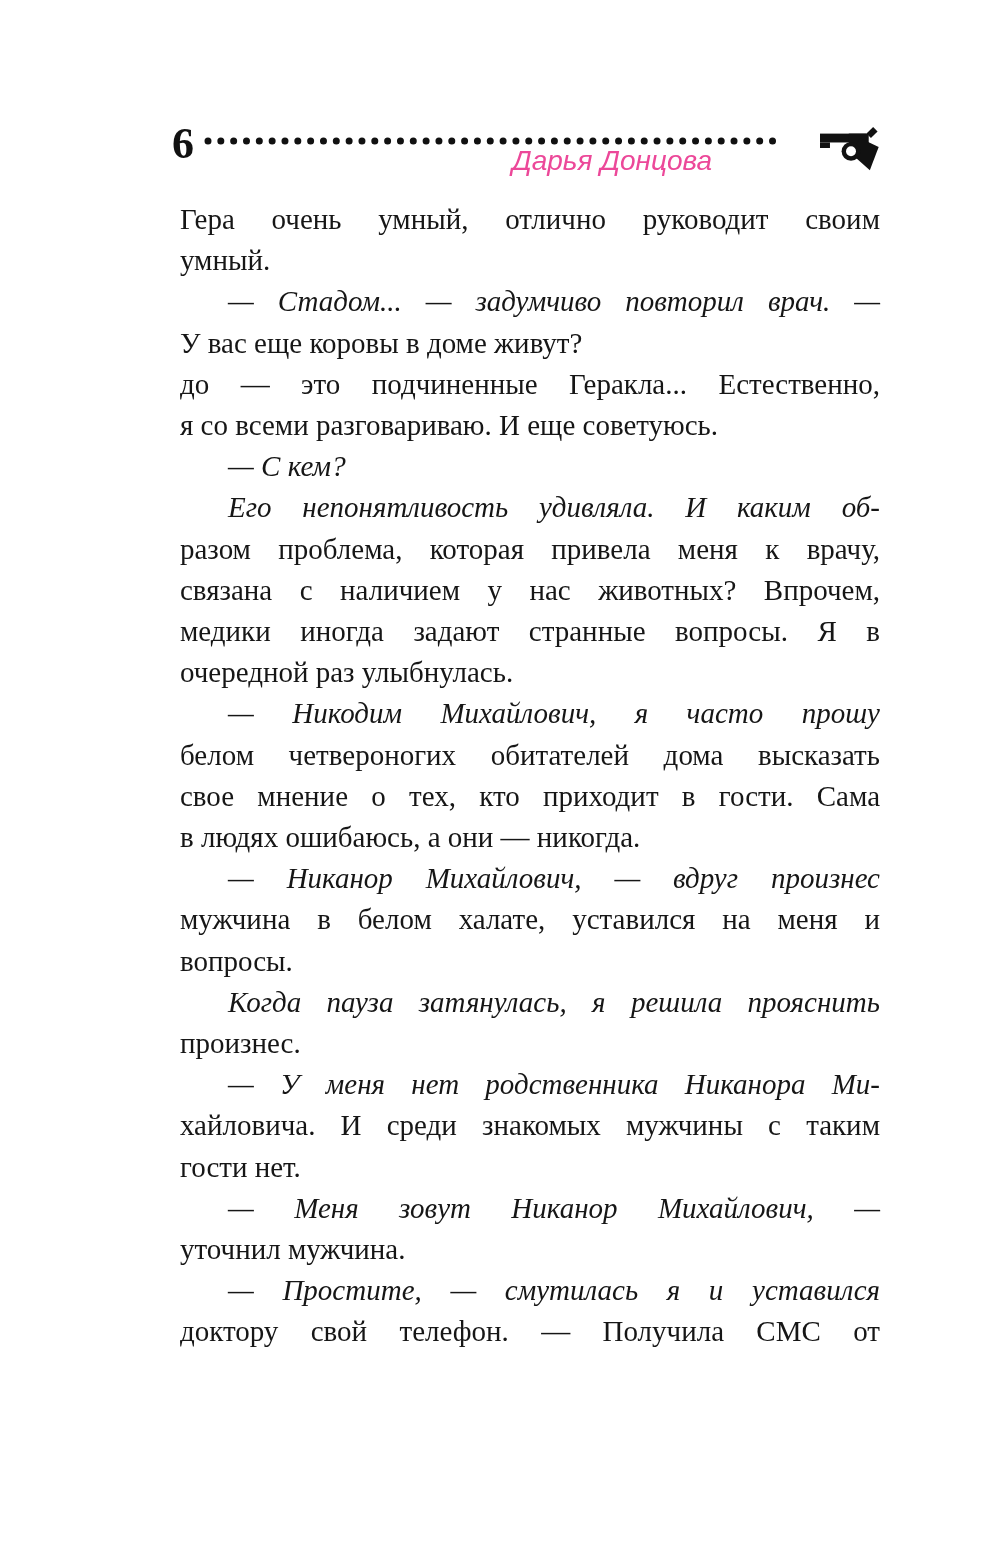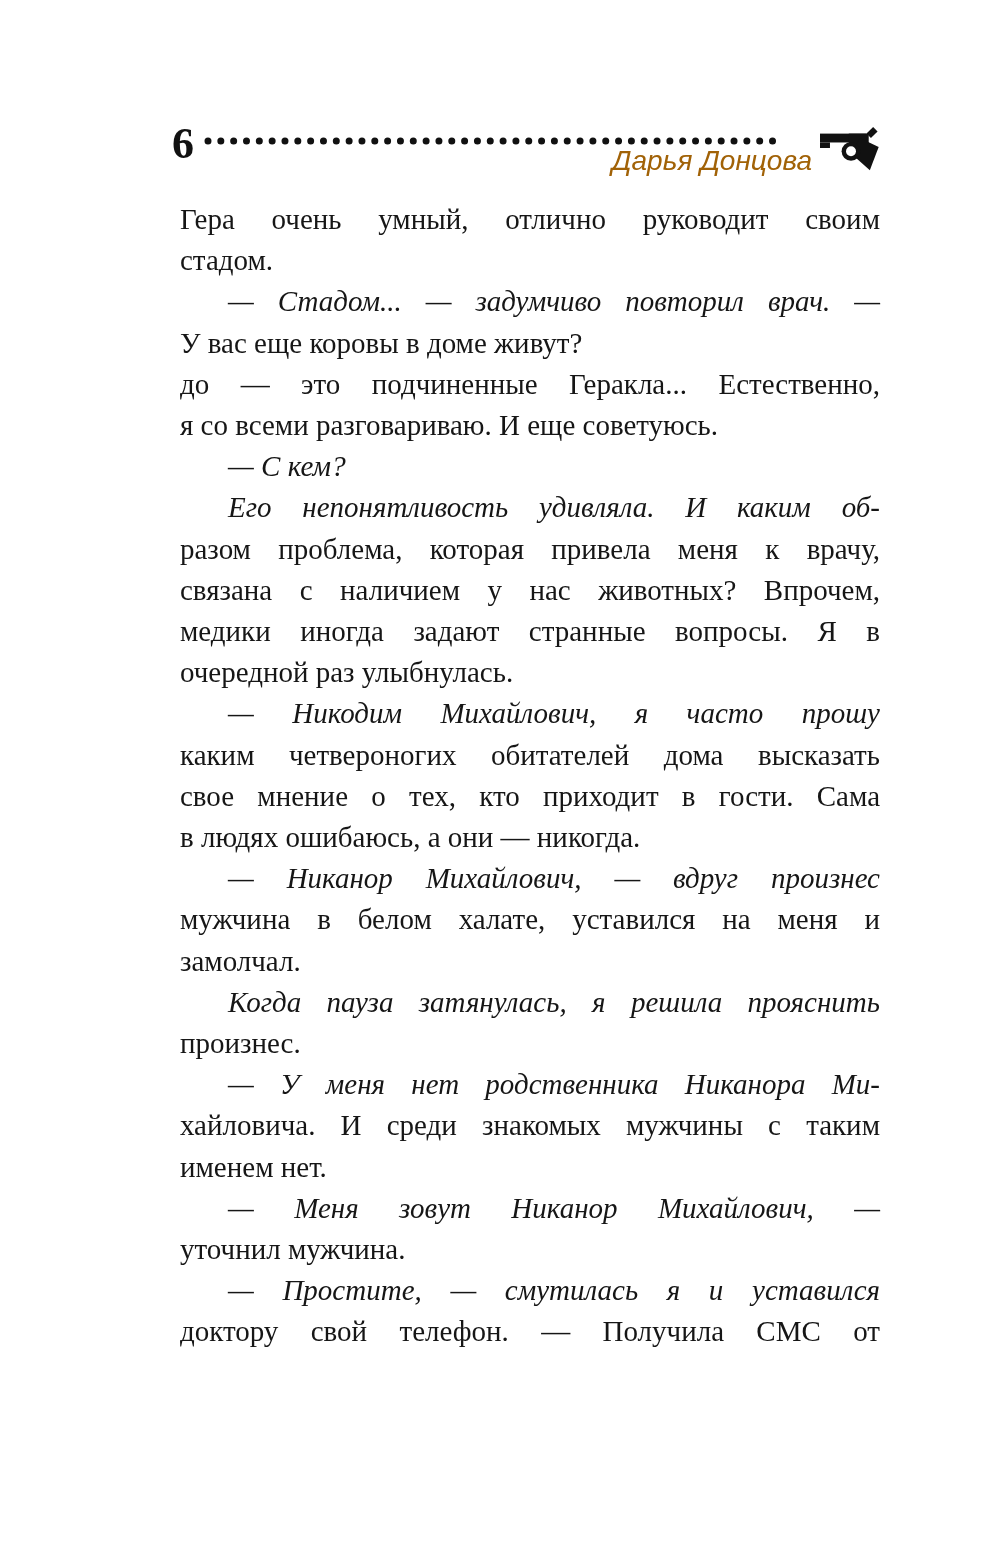--- a/index.html
+++ b/index.html
@@ -17,25 +17,24 @@
     font-family: "Liberation Serif", serif;
     font-weight: bold; font-size: 44px; line-height: 1;
     color: #111111;
   }
   .dotted-line {
     position: absolute; left: 204px; top: 136px;
     width: 585px; height: 10px;
   }
   .author-name {
     position: absolute; left: 512px; top: 146px; width: 300px;
-    text-align: right;
     font-family: "Liberation Sans", "DejaVu Sans", sans-serif;
     font-style: italic;
     font-size: 28px; line-height: 1.1;
-    color: #a16207;
+    color: #ec4899;
   }
   .gun-icon {
     position: absolute; left: 820px; top: 125px;
     width: 62px; height: 46px;
   }
 
   
   .text-block {
     position: absolute; left: 180px; top: 199px; width: 700px;
     font-size: 29px;
@@ -64,42 +63,42 @@
     <rect x="0" y="15" width="9" height="5" fill="#111111"></rect>
     <rect x="26" y="7" width="18" height="15" fill="#111111"></rect>
     <polygon points="42,7 48,1 52,5 46,11" fill="#111111"></polygon>
     <polygon points="36,11 53,19 45,40 28,25" fill="#111111"></polygon>
     <circle cx="28" cy="23" r="8.5" fill="#111111"></circle>
     <circle cx="28" cy="23" r="4.5" fill="#ffffff"></circle>
   </svg>
 
   <div class="text-block">
       <div class="line jfull">Гера очень умный, отлично руководит своим</div>
-      <div class="line">стадом.</div>
+      <div class="line">умный.</div>
       <div class="line indent jfull">— Стадом... — задумчиво повторил врач. —</div>
       <div class="line">У вас еще коровы в доме живут?</div>
       <div class="line jfull">до — это подчиненные Геракла... Естественно,</div>
       <div class="line">я со всеми разговариваю. И еще советуюсь.</div>
       <div class="line indent">— С кем?</div>
       <div class="line indent jfull">Его непонятливость удивляла. И каким об-</div>
       <div class="line jfull">разом проблема, которая привела меня к врачу,</div>
       <div class="line jfull">связана с наличием у нас животных? Впрочем,</div>
       <div class="line jfull">медики иногда задают странные вопросы. Я в</div>
       <div class="line">очередной раз улыбнулась.</div>
       <div class="line indent jfull">— Никодим Михайлович, я часто прошу</div>
-      <div class="line jfull">каким четвероногих обитателей дома высказать</div>
+      <div class="line jfull">белом четвероногих обитателей дома высказать</div>
       <div class="line jfull">свое мнение о тех, кто приходит в гости. Сама</div>
       <div class="line">в людях ошибаюсь, а они — никогда.</div>
       <div class="line indent jfull">— Никанор Михайлович, — вдруг произнес</div>
       <div class="line jfull">мужчина в белом халате, уставился на меня и</div>
-      <div class="line">замолчал.</div>
+      <div class="line">вопросы.</div>
       <div class="line indent jfull">Когда пауза затянулась, я решила прояснить</div>
       <div class="line">произнес.</div>
       <div class="line indent jfull">— У меня нет родственника Никанора Ми-</div>
       <div class="line jfull">хайловича. И среди знакомых мужчины с таким</div>
-      <div class="line">именем нет.</div>
+      <div class="line">гости нет.</div>
       <div class="line indent jfull">— Меня зовут Никанор Михайлович, —</div>
       <div class="line">уточнил мужчина.</div>
       <div class="line indent jfull">— Простите, — смутилась я и уставился</div>
       <div class="line jfull">доктору свой телефон. — Получила СМС от</div>
     </div>
 
 </div>
 
 </body></html>

